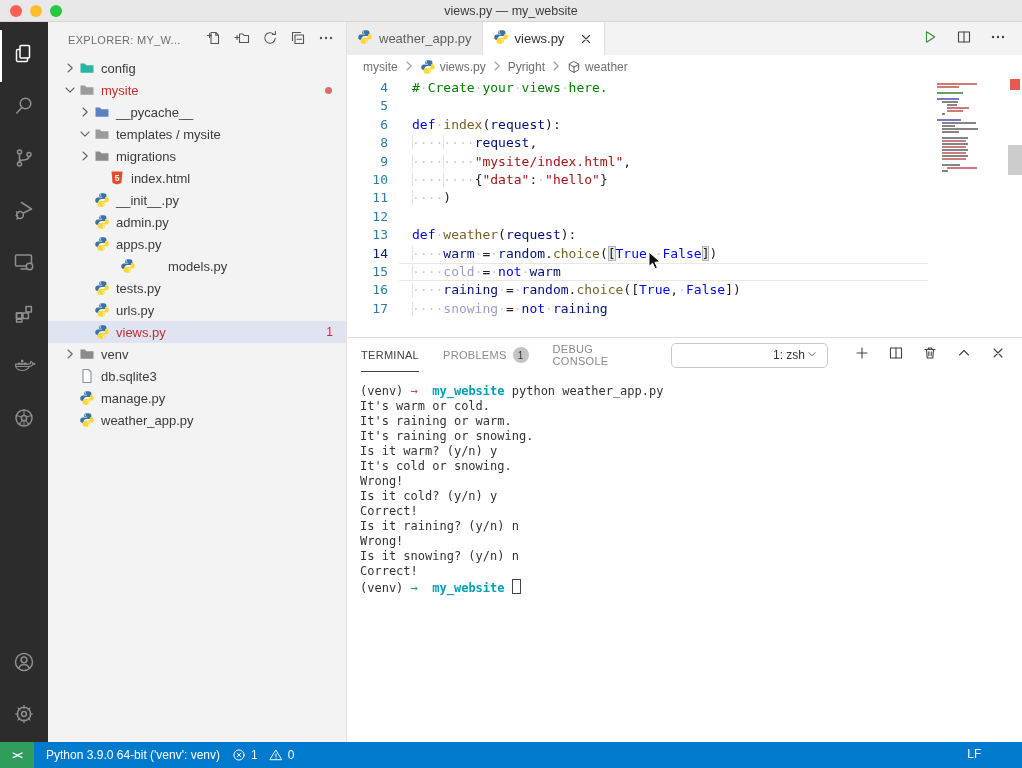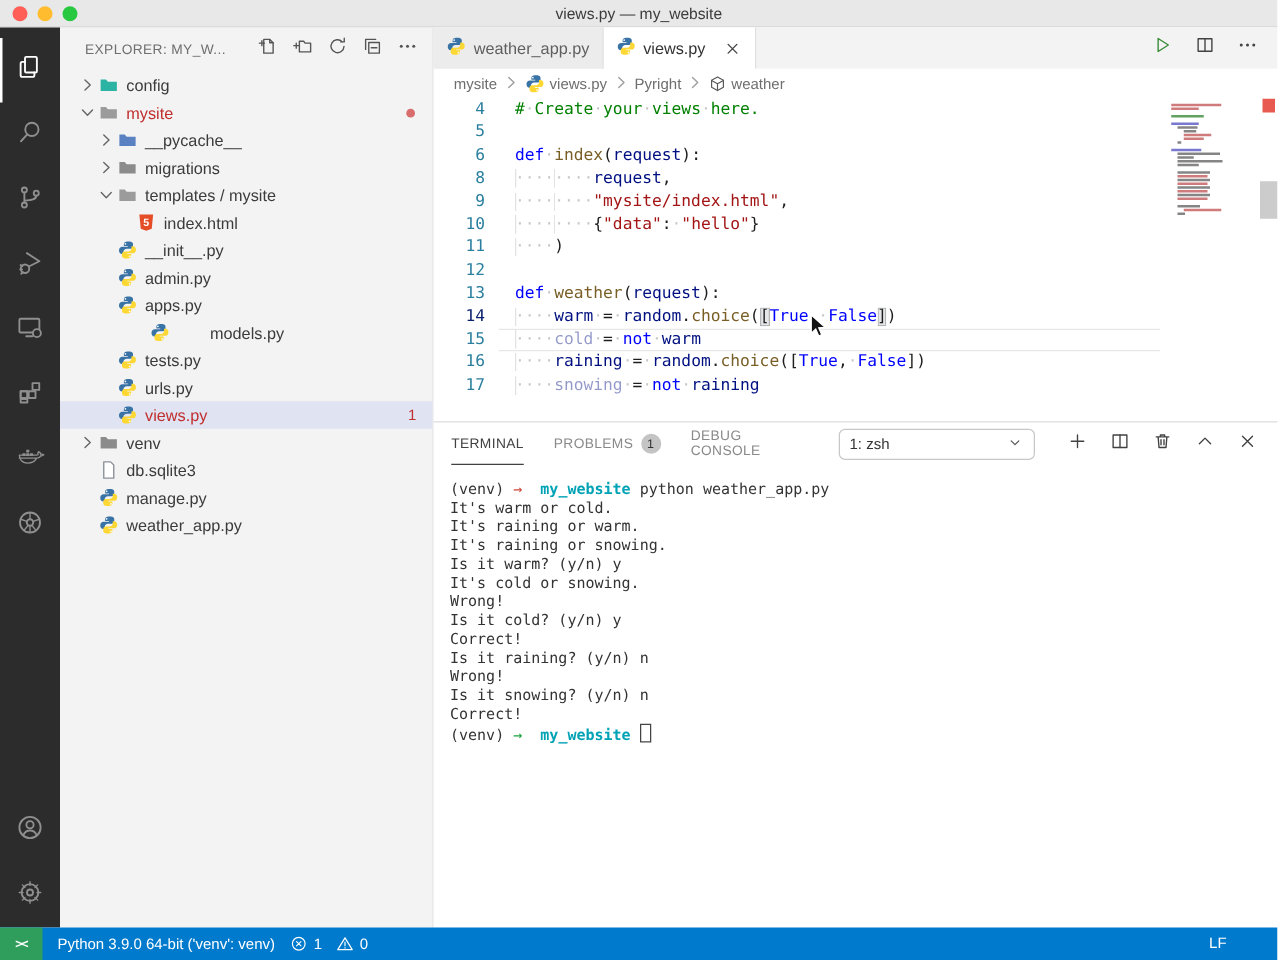--- a/index.html
+++ b/index.html
@@ -67,21 +67,21 @@
   .ruler-thumb{position:absolute;top:66px;left:0;width:14px;height:30px;background:rgba(110,110,110,.35);}
   
   .panel{position:absolute;top:315px;left:0;right:0;bottom:0;background:#fff;border-top:1px solid #ddd;box-sizing:border-box;}
   .panel-head{height:34px;display:flex;align-items:center;padding:0 14px;}
   .ptab{font-size:11px;color:#8a8a8a;letter-spacing:.3px;height:33px;display:flex;align-items:center;
     gap:6px;margin-right:24px;cursor:pointer;box-sizing:border-box;}
   .ptab.active{color:#424242;border-bottom:1px solid #424242;}
   .pbadge{background:#c4c4c4;color:#333;width:16px;height:16px;border-radius:50%;font-size:10px;
     display:flex;align-items:center;justify-content:center;}
   .shell-select{margin-left:auto;width:160px;height:25px;border:1px solid #c8c8c8;border-radius:5px;
-    background:#fff;display:flex;align-items:center;justify-content:space-between;
+    background:#fff;display:flex;align-items:center;justify-content:flex-end;
     padding:0 8px;font-size:12px;color:#333;box-sizing:border-box;cursor:pointer;}
   .panel-acts{display:flex;gap:14px;margin-left:24px;align-items:center;}
   .term{padding:12px 0 0 13px;font-family:"DejaVu Sans Mono",monospace;font-size:12px;
     line-height:15px;color:#333;}
   .tline{white-space:pre;}
   .tseg.ar{color:#d2493c;}.tseg.ag{color:#1ea33c;}.tseg.cy{color:#00a2b5;font-weight:bold;}
   .tcursor{display:inline-block;width:7px;height:13px;border:1px solid #444;vertical-align:-2px;}
   
   .statusbar{position:absolute;left:0;right:0;bottom:0;height:26px;background:#007acc;
     display:flex;align-items:center;color:#fff;font-size:12px;}
@@ -263,43 +263,43 @@
           <svg width="16" height="16" viewBox="0 0 16 16" fill="none">
             <path d="M1.5 3.5h4.3l1.5 1.8h7.2v7.4H1.5z" fill="#5a81c2"></path>
           </svg>
         </span>
         <span class="tlabel">__pycache__</span>
         <span class="tree-spacer"></span>
       </div>
       <div class="tree-row" style="padding-left: 29px;">
         <span class="chev">
           <svg width="16" height="16" viewBox="0 0 16 16" fill="none">
-            <path d="M6 4l4.2 4L6 12" stroke="#646465" stroke-width="1.1" stroke-linecap="round" stroke-linejoin="round"></path>
-          </svg>
-        </span>
-        <span class="ticon">
-          <svg width="16" height="16" viewBox="0 0 16 16" fill="none">
-            <path d="M1.5 3.5h4.3l1.5 1.8h7.2v7.4H1.5z" fill="#8b8b8b"></path>
-          </svg>
-        </span>
-        <span class="tlabel">migrations</span>
+            <path d="M4 6l4 4.2L12 6" stroke="#646465" stroke-width="1.1" stroke-linecap="round" stroke-linejoin="round"></path>
+          </svg>
+        </span>
+        <span class="ticon">
+          <svg width="16" height="16" viewBox="0 0 16 16" fill="none">
+            <path d="M1.5 3.5h4.3l1.5 1.8h7.2v7.4H1.5z" fill="#9b9b9b"></path>
+          </svg>
+        </span>
+        <span class="tlabel">templates / mysite</span>
         <span class="tree-spacer"></span>
       </div>
       <div class="tree-row" style="padding-left: 29px;">
         <span class="chev">
           <svg width="16" height="16" viewBox="0 0 16 16" fill="none">
-            <path d="M4 6l4 4.2L12 6" stroke="#646465" stroke-width="1.1" stroke-linecap="round" stroke-linejoin="round"></path>
-          </svg>
-        </span>
-        <span class="ticon">
-          <svg width="16" height="16" viewBox="0 0 16 16" fill="none">
-            <path d="M1.5 3.5h4.3l1.5 1.8h7.2v7.4H1.5z" fill="#9b9b9b"></path>
-          </svg>
-        </span>
-        <span class="tlabel">templates / mysite</span>
+            <path d="M6 4l4.2 4L6 12" stroke="#646465" stroke-width="1.1" stroke-linecap="round" stroke-linejoin="round"></path>
+          </svg>
+        </span>
+        <span class="ticon">
+          <svg width="16" height="16" viewBox="0 0 16 16" fill="none">
+            <path d="M1.5 3.5h4.3l1.5 1.8h7.2v7.4H1.5z" fill="#8b8b8b"></path>
+          </svg>
+        </span>
+        <span class="tlabel">migrations</span>
         <span class="tree-spacer"></span>
       </div>
       <div class="tree-row" style="padding-left: 44px;">
         <span class="chev"></span>
         <span class="ticon">
           <svg width="16" height="16" viewBox="0 0 16 16" fill="none">
             <path fill="#e44d26" d="M2.5 1.5h11L12.4 13 8 14.5 3.6 13z"></path>
             <text x="8" y="11" font-size="8.5" font-family="sans-serif" font-weight="bold" fill="#fff" text-anchor="middle">5</text>
           </svg>
         </span>

